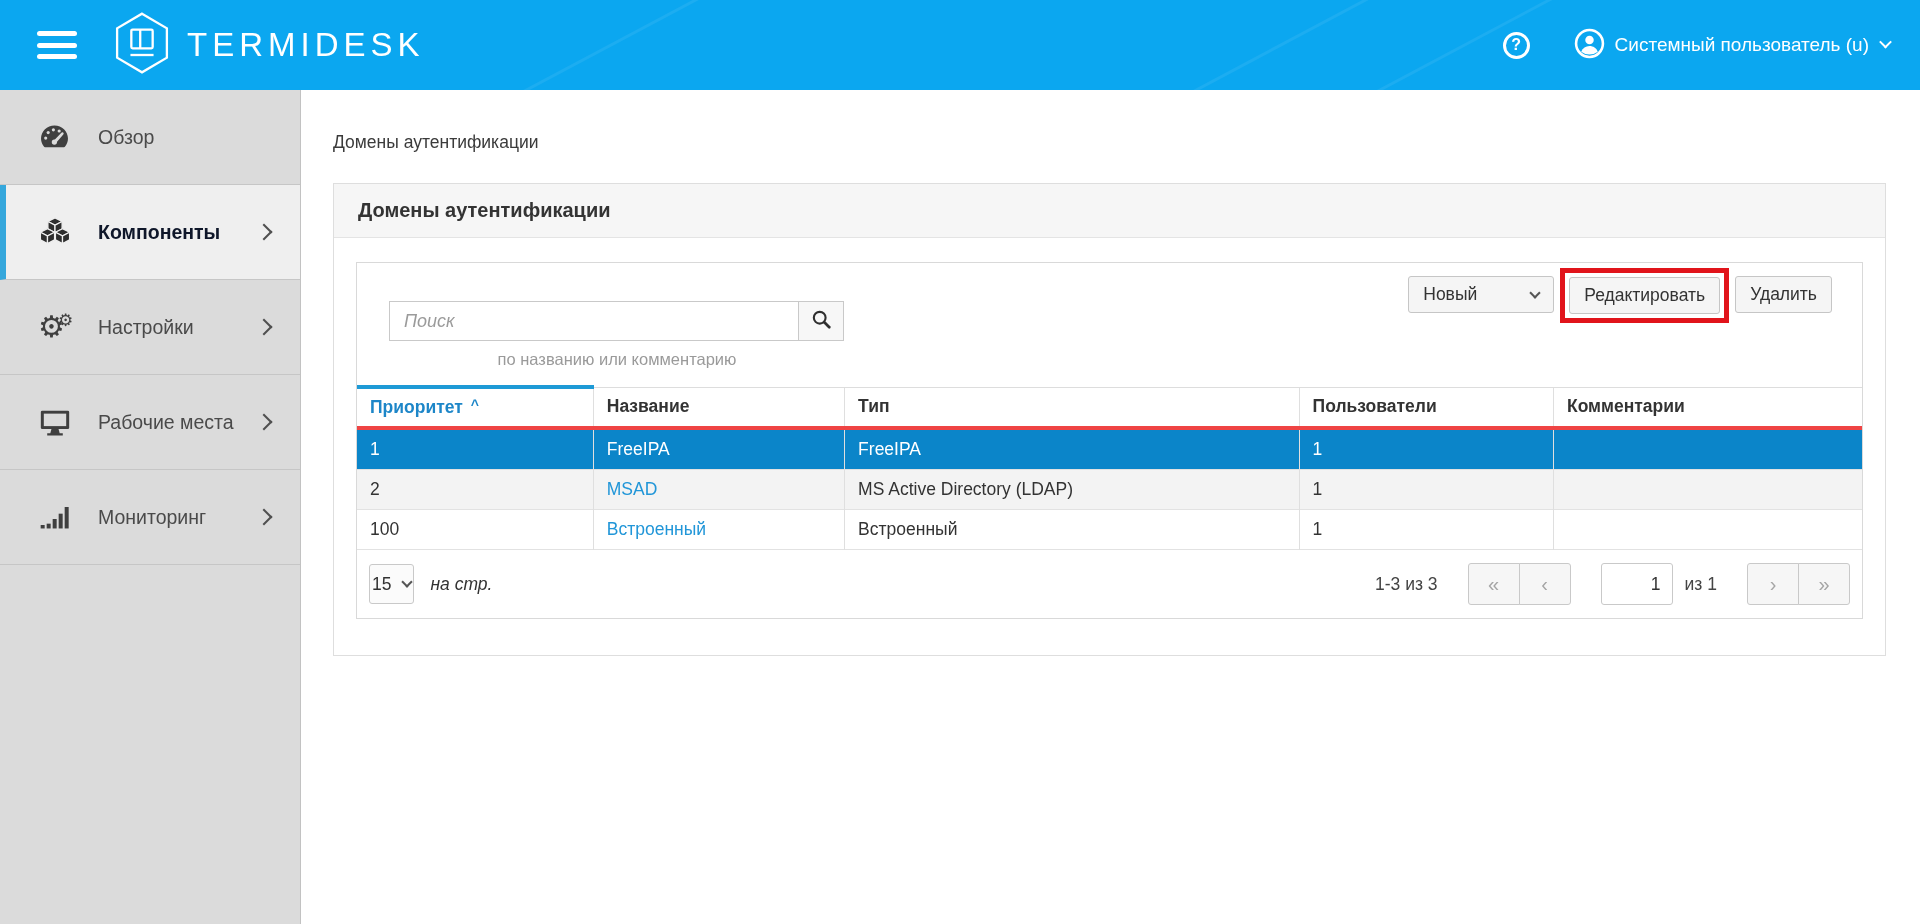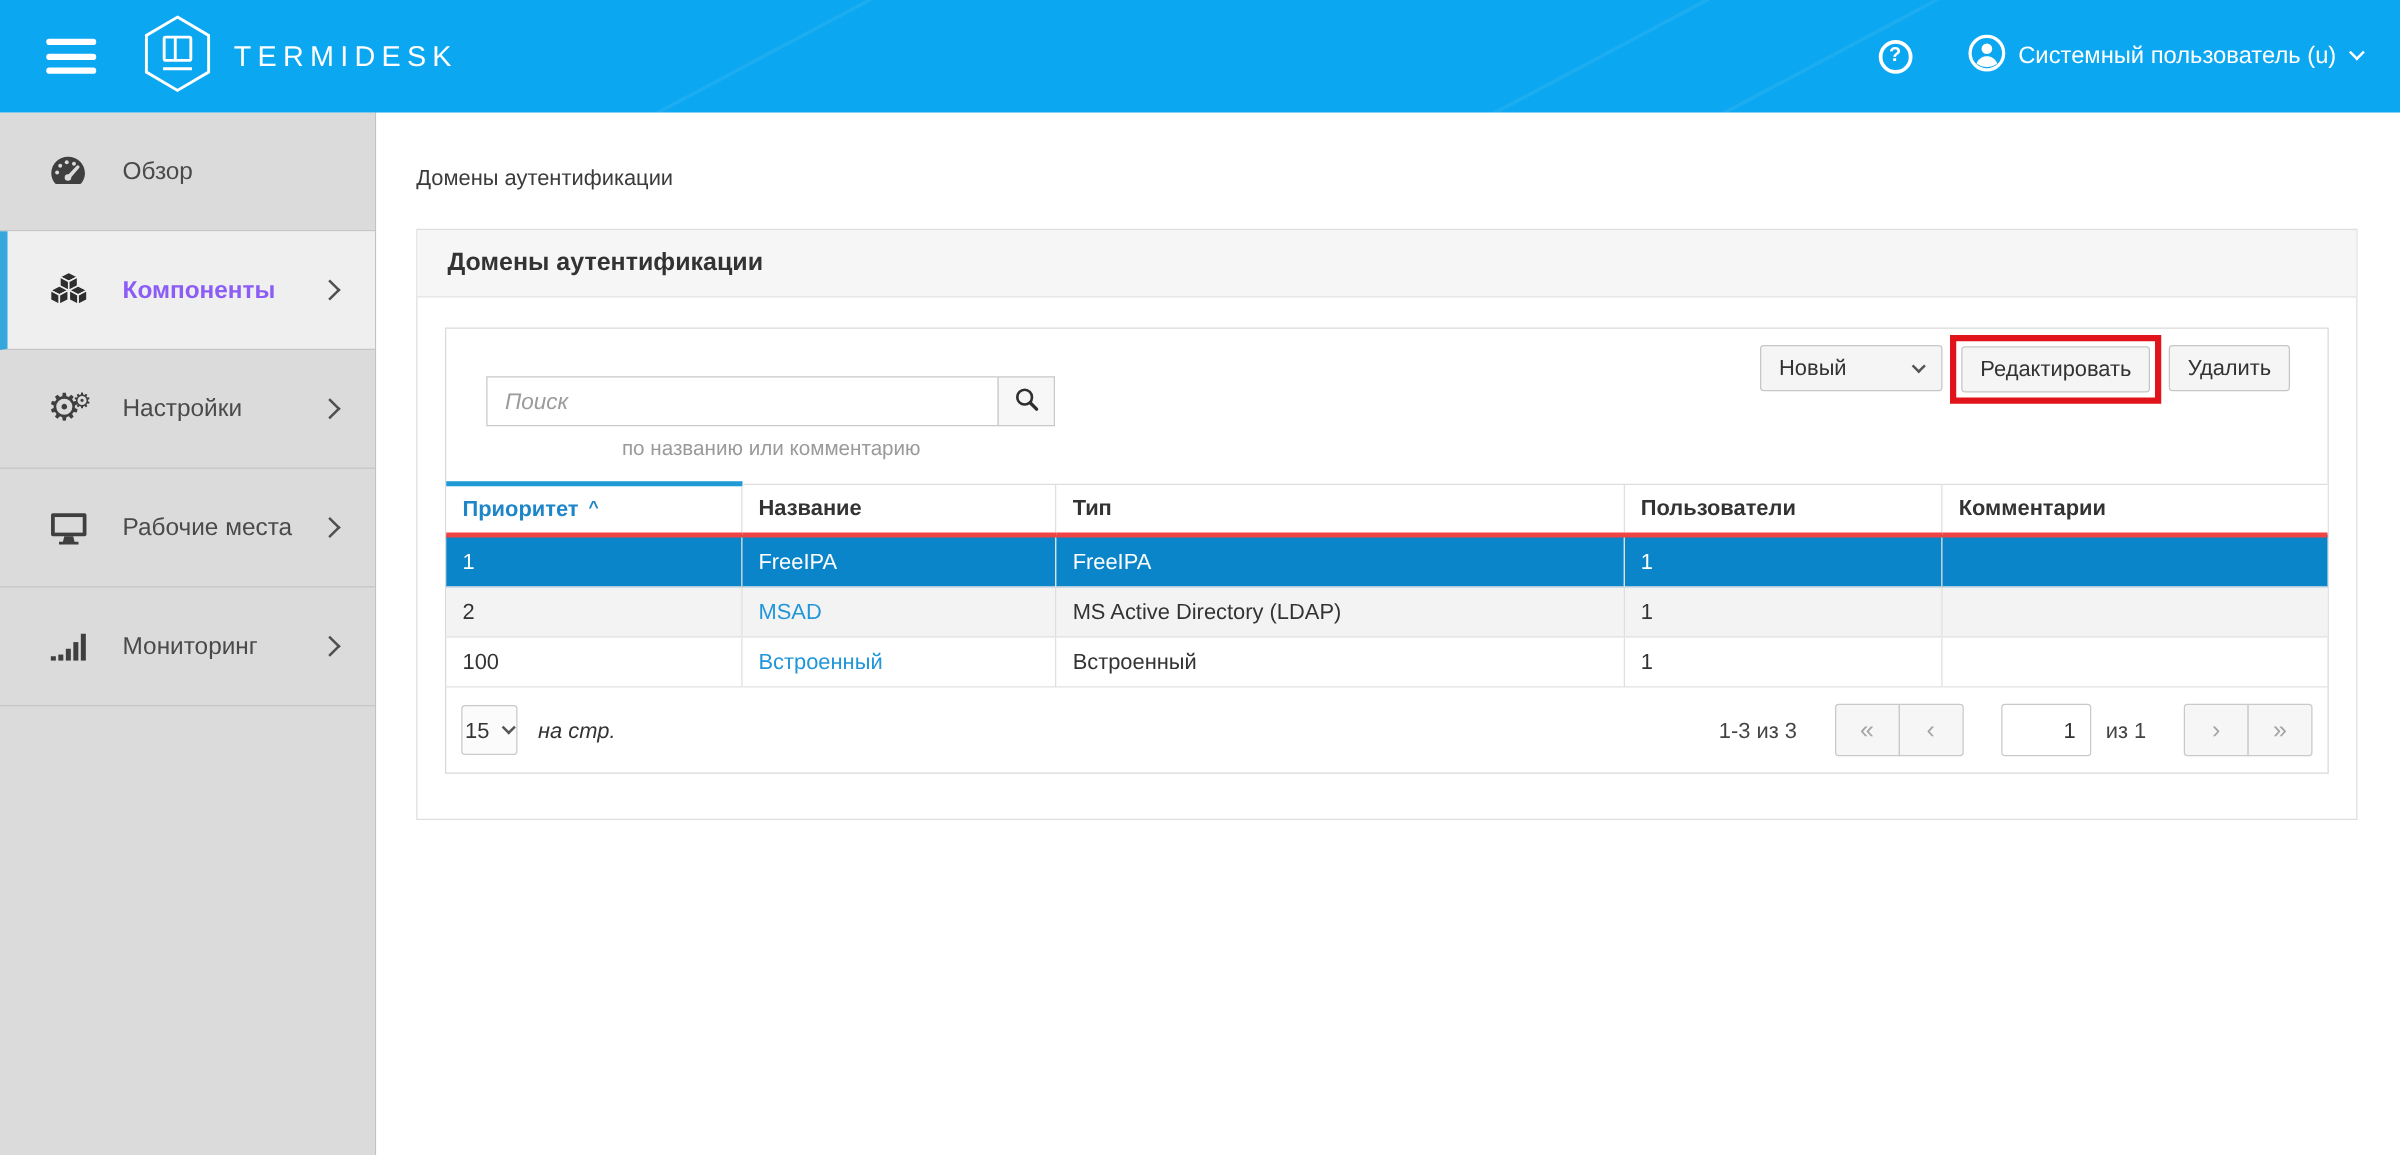--- a/index.html
+++ b/index.html
@@ -15,21 +15,21 @@
     padding:0 30px 0 37px; position:relative; overflow:hidden;
   }
   .stripe { position:absolute; height:3px; background:rgba(255,255,255,0.07); transform:rotate(-28deg); }
   .stripe.s1 { width:760px; left:900px; top:44px; }
   .stripe.s2 { width:560px; left:1210px; top:30px; }
   .stripe.s3 { width:500px; left:330px; top:60px; }
   .hamburger { width:40px; height:28px; display:flex; flex-direction:column; justify-content:space-between; cursor:pointer; }
   .hamburger div { height:5px; background:#fff; border-radius:2.5px; }
   .logo-wrap { display:flex; align-items:center; margin-left:36px; }
   .logo-word {
-    color:#fff; font-size:23px; letter-spacing:5px; font-weight:400; margin-left:16px;
+    color:#fff; font-size:33px; letter-spacing:5px; font-weight:400; margin-left:16px;
   }
   .topbar-right { margin-left:auto; display:flex; align-items:center; }
   .help-btn {
     width:27px; height:27px; border:3px solid #fff; border-radius:50%;
     color:#fff; font-weight:bold; font-size:16px; display:flex; align-items:center; justify-content:center;
     cursor:pointer;
   }
   .user-menu { display:flex; align-items:center; margin-left:44px; cursor:pointer; }
   .user-name { color:#fff; font-size:19px; margin-left:10px; }
   .chev-down {
@@ -39,21 +39,21 @@
 
   
   .layout { display:flex; height:834px; }
 
   
   .sidebar { width:301px; background:#dbdbdb; border-right:1px solid #c2c2c2; flex-shrink:0; }
   .side-item {
     height:95px; display:flex; align-items:center; padding-left:38px;
     border-bottom:1px solid #c6c6c6; cursor:pointer; color:#4a4a4a; font-size:19.5px;
   }
-  .side-item.active { background:#efefef; border-left:6px solid #35a7dc; padding-left:32px; color:#8b5cf6; font-weight:600; }
+  .side-item.active { background:#efefef; border-left:6px solid #35a7dc; padding-left:32px; color:#0f172a; font-weight:600; }
   .side-icon { width:46px; display:flex; align-items:center; justify-content:flex-start; margin-right:14px; }
   .side-label { flex:1; }
   .chev-right {
     width:12px; height:12px; border-top:2.5px solid #4f4f4f; border-right:2.5px solid #4f4f4f;
     transform:rotate(45deg); margin-right:30px; flex-shrink:0;
   }
   .gear-big { font-size:30px; line-height:30px; color:#3f3f3f; }
   .gear-small { font-size:17px; line-height:17px; color:#3f3f3f; margin-left:-7px; margin-top:-14px; }
 
   

